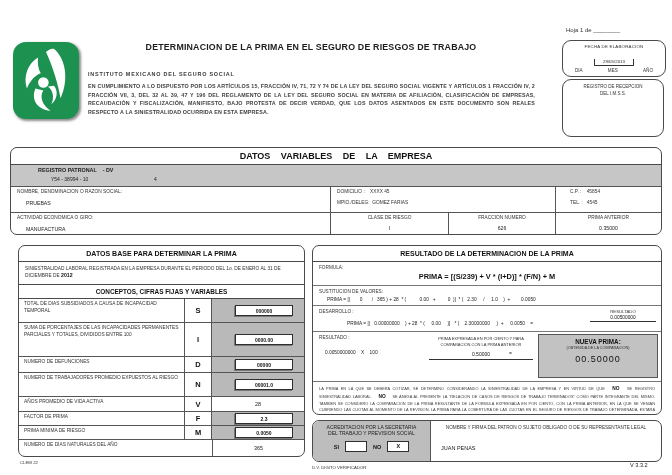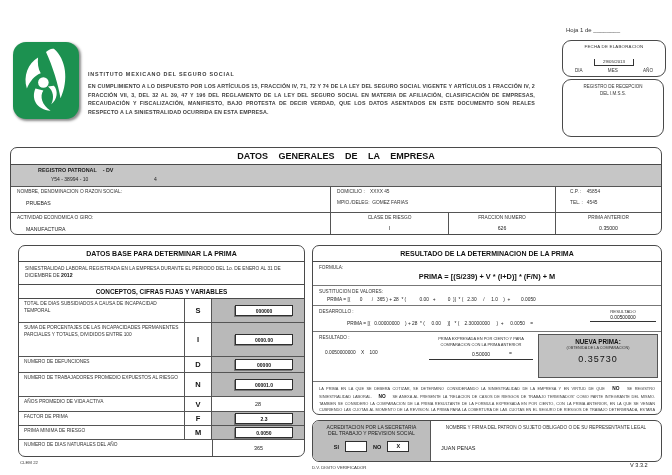--- a/index.html
+++ b/index.html
@@ -159,25 +159,26 @@
       <g fill="#ffffff">
         <path d="M62 7 C80 22 85 54 72 82 C69 63 60 33 50 12 C54 8 58 6 62 7 Z"></path>
         <path d="M38 20 C23 29 15 48 21 67 C26 56 32 48 42 44 C38 37 37 28 38 20 Z"></path>
         <circle cx="46" cy="58" r="8"></circle>
         <path d="M34 67 C27 83 36 99 57 101 C44 92 40 79 46 70 Z"></path>
         <path d="M53 64 C61 70 63 81 58 91 C67 84 69 71 62 63 Z"></path>
       </g>
     </svg>
   </div>
 
+  <div class="title1">DETERMINACION DE LA PRIMA EN EL SEGURO DE RIESGOS DE TRABAJO</div>
   <div class="institute">INSTITUTO MEXICANO  DEL SEGURO SOCIAL</div>
   <div class="legal">EN CUMPLIMIENTO A LO DISPUESTO POR LOS ARTÍCULOS 15, FRACCIÓN IV, 71, 72 Y 74 DE LA LEY DEL SEGURO SOCIAL VIGENTE Y ARTÍCULOS 1 FRACCIÓN IV, 2 FRACCIÓN VII, 3, DEL 32 AL 39, 47 Y 196 DEL REGLAMENTO DE LA LEY DEL SEGURO SOCIAL EN MATERIA DE AFILIACIÓN, CLASIFICACIÓN DE EMPRESAS, RECAUDACIÓN Y FISCALIZACIÓN, MANIFIESTO, BAJO PROTESTA DE DECIR VERDAD, QUE LOS DATOS ASENTADOS EN ESTE DOCUMENTO SON REALES RESPECTO A LA SINIESTRALIDAD OCURRIDA EN ESTA EMPRESA.</div>
 
   <div class="dg-box">
-    <div class="dg-title">DATOS GENERALES DE LA EMPRESA</div>
+    <div class="dg-title">DATOS VARIABLES DE LA EMPRESA</div>
     <div class="dg-reg">
       <div class="dg-reg-label">REGISTRO PATRONAL    - DV</div>
       <div class="dg-reg-val">Y54 - 38994 - 10</div>
       <div class="dg-dv-val">4</div>
     </div>
     <div class="dg-row2">
       <div class="dgc c1 bdr">
         <div class="lab">NOMBRE, DENOMINACION O RAZON SOCIAL:</div>
         <div class="val-ind">PRUEBAS</div>
       </div>
@@ -302,21 +303,21 @@
       <div class="res-expr">0.0050000000    X    100</div>
       <div class="res-eq">=</div>
       <div class="res-cap">
         <div class="cap">PRIMA EXPRESADA EN POR CIENTO Y PARA COMPARACION CON LA PRIMA ANTERIOR</div>
         <div class="v">0.50000</div>
         <div class="ln"></div>
       </div>
       <div class="nueva">
         <div class="t">NUEVA PRIMA:</div>
         <div class="s">(OBTENIDA DE LA COMPARACION)</div>
-        <div class="v">0.35730</div>
+        <div class="v">00.50000</div>
       </div>
     </div>
 
     <div class="band b-nota">
       <div class="nota-text">
         <span>LA PRIMA EN LA QUE SE DEBERA COTIZAR, SE DETERMINO CONSIDERANDO LA SINIESTRALIDAD DE LA EMPRESA Y EN VIRTUD DE QUE</span>
         <b>NO</b>
         <span>SE REGISTRO SINIESTRALIDAD LABORAL.</span>
         <b>NO</b>
         <span>SE ANEXA AL PRESENTE LA "RELACION DE CASOS DE RIESGOS DE TRABAJO TERMINADOS" COMO PARTE INTEGRANTE DEL MISMO. TAMBIEN SE CONSIDERO LA COMPARACION DE LA PRIMA RESULTANTE DE LA FORMULA EXPRESADA EN POR CIENTO, CON LA PRIMA ANTERIOR, EN LA QUE SE VENIAN CUBRIENDO LAS CUOTAS AL MOMENTO DE LA REVISION. LA PRIMA PARA LA COBERTURA DE LAS CUOTAS EN EL SEGURO DE RIESGOS DE TRABAJO DETERMINADA, ESTARA VIGENTE A PARTIR DEL 1o. DE MARZO DE</span>

